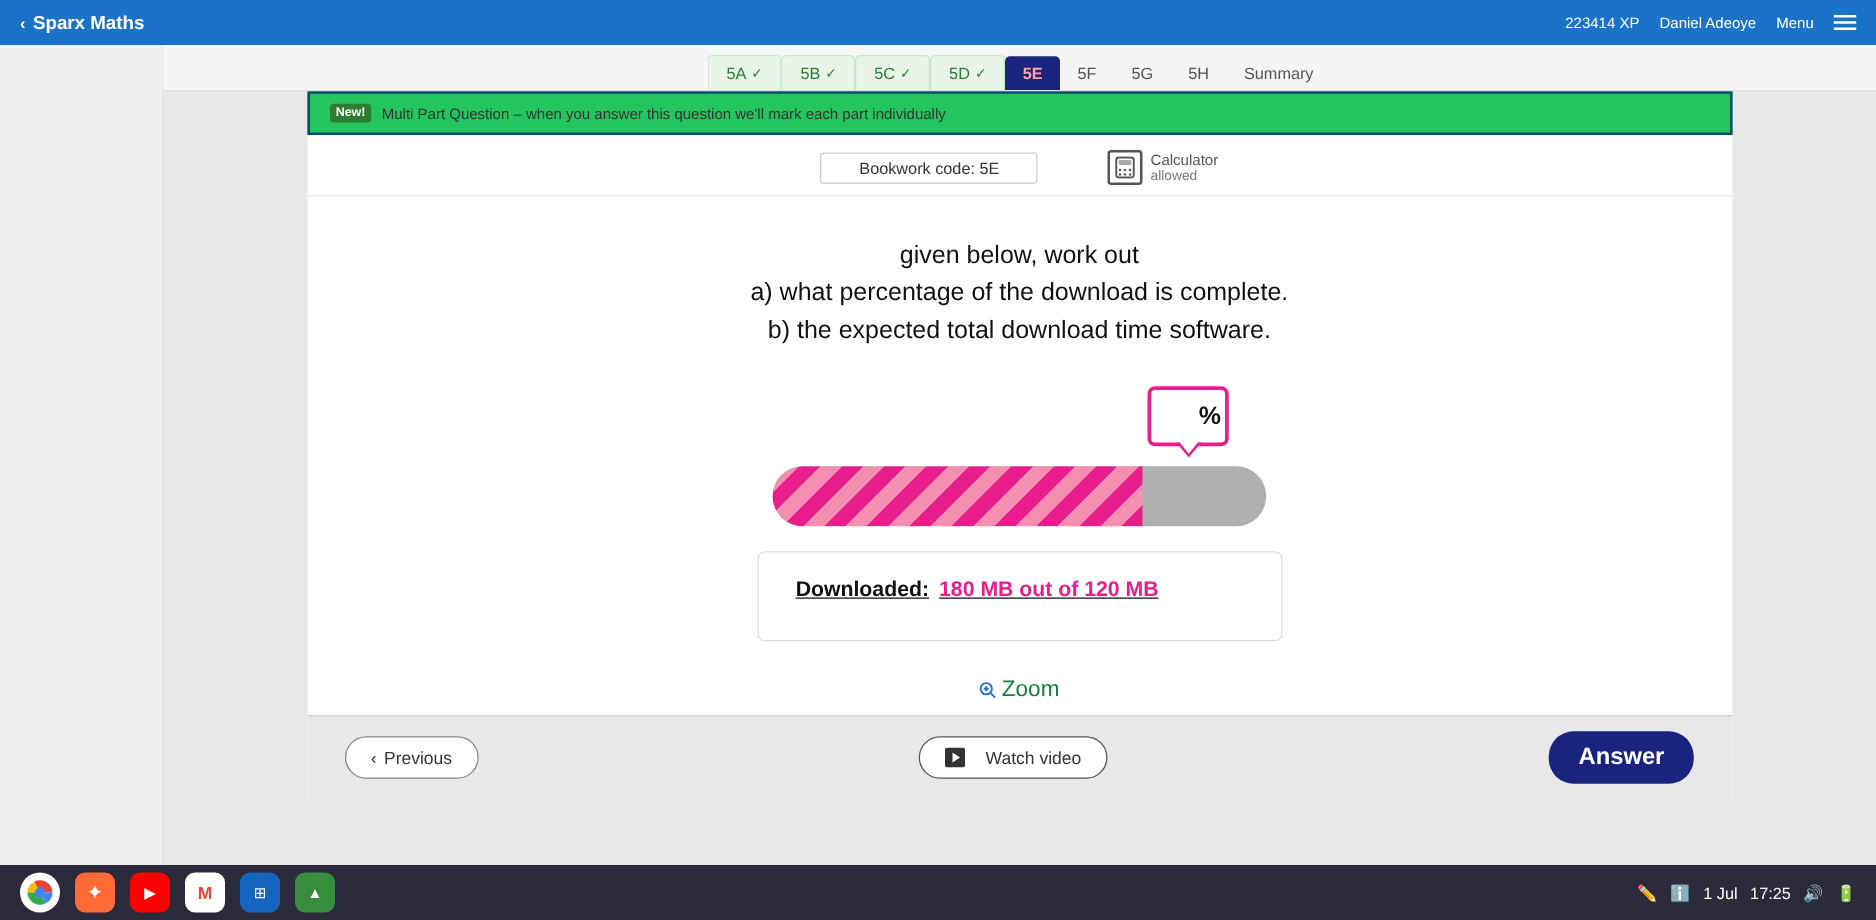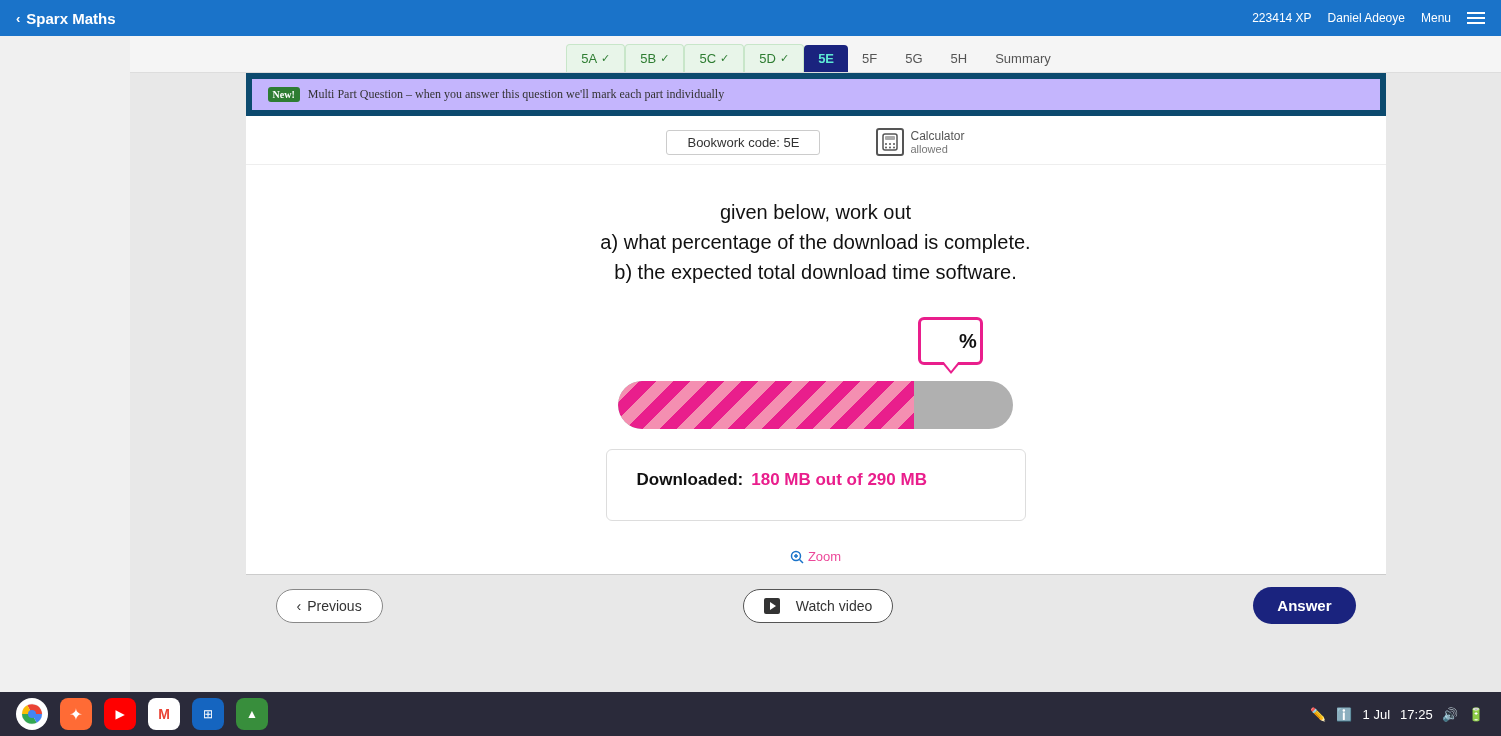--- a/index.html
+++ b/index.html
@@ -101,21 +101,21 @@
       color: #2e7d32;
       border: 1px solid #c8e6c9;
       border-bottom: none;
     }
     .tab-item.completed .check {
       color: #2e7d32;
       font-size: 11px;
     }
     .tab-item.active {
       background: #1a237e;
-      color: #5eead4;
+      color: #fca5a5;
       border-radius: 4px 4px 0 0;
       font-weight: 600;
     }
     .tab-item.inactive {
       color: #555;
     }
 
     
     .question-container {
       flex: 1;
@@ -127,29 +127,28 @@
     .question-card {
       background: white;
       margin: 0 auto;
       max-width: 1140px;
       min-height: 560px;
       position: relative;
     }
 
     
     .new-banner {
-      background: #c4b5fd;
-      border: 6px solid #0c4a6e;
+      background: #22c55e;
+      border: 2px solid #0c4a6e;
       padding: 8px 16px;
       display: flex;
       align-items: center;
       gap: 8px;
       font-size: 12px;
       color: #333;
-      font-family: Liberation Serif, serif;
     }
     .new-badge {
       background: #2e7d32;
       color: white;
       font-size: 10px;
       font-weight: 700;
       padding: 2px 5px;
       border-radius: 3px;
     }
 
@@ -157,21 +156,21 @@
     .bookwork-row {
       display: flex;
       align-items: center;
       justify-content: center;
       gap: 20px;
       padding: 12px 0 8px 0;
       border-bottom: 1px solid #eee;
     }
     .bookwork-code {
       border: 1px solid #ccc;
-      padding: 4px 20px;
+      padding: 4px 30px;
       font-size: 13px;
       border-radius: 3px;
       color: #333;
     }
     .calculator-allowed {
       display: flex;
       align-items: center;
       gap: 6px;
       font-size: 12px;
       color: #555;
@@ -280,41 +279,42 @@
       background: white;
     }
     .info-row {
       font-size: 17px;
       font-weight: 700;
       color: #111;
       margin-bottom: 10px;
       display: flex;
       align-items: center;
       gap: 8px;
+      text-decoration: underline;
     }
     .info-highlight {
       color: #e91e8c;
       font-weight: 700;
     }
     .input-box {
       border: 2px solid #555;
       border-radius: 3px;
       width: 55px;
       height: 30px;
       display: inline-block;
       vertical-align: middle;
     }
 
     
     .zoom-btn {
       display: flex;
       align-items: center;
       gap: 4px;
-      color: #ec4899;
-      font-size: 13px;
+      color: #15803d;
+      font-size: 18px;
       cursor: pointer;
       margin: 8px auto 0 auto;
       background: none;
       border: none;
     }
 
     
     .bottom-bar {
       background: #e8e8e8;
       padding: 12px 30px;
@@ -346,21 +346,21 @@
       align-items: center;
       gap: 16px;
       color: #333;
     }
     .answer-btn {
       background: #1a237e;
       color: white;
       border: none;
       border-radius: 20px;
       padding: 10px 24px;
-      font-size: 15px;
+      font-size: 19px;
       cursor: pointer;
       font-weight: 600;
     }
 
     
     .taskbar {
       position: absolute;
       bottom: 0;
       left: 0;
       right: 0;
@@ -499,21 +499,21 @@
             </div>
           </div>
 
           <div class="progress-bar-container">
             <div class="progress-bar-fill" style="width:75%;"></div>
           </div>
 
           <div class="info-box">
             <div class="info-row">
               <span>Downloaded:</span>
-              <span class="info-highlight">180 MB out of 290 MB</span>
+              <span class="info-highlight">180 MB out of 120 MB</span>
             </div>
           </div>
 
           <button class="zoom-btn">
             <svg width="14" height="14" viewBox="0 0 14 14" fill="none">
               <circle cx="6" cy="6" r="4.5" stroke="#1a73c9" stroke-width="1.5" fill="none"></circle>
               <line x1="9.5" y1="9.5" x2="13" y2="13" stroke="#1a73c9" stroke-width="1.5"></line>
               <line x1="4" y1="6" x2="8" y2="6" stroke="#1a73c9" stroke-width="1.5"></line>
               <line x1="6" y1="4" x2="6" y2="8" stroke="#1a73c9" stroke-width="1.5"></line>
             </svg>

